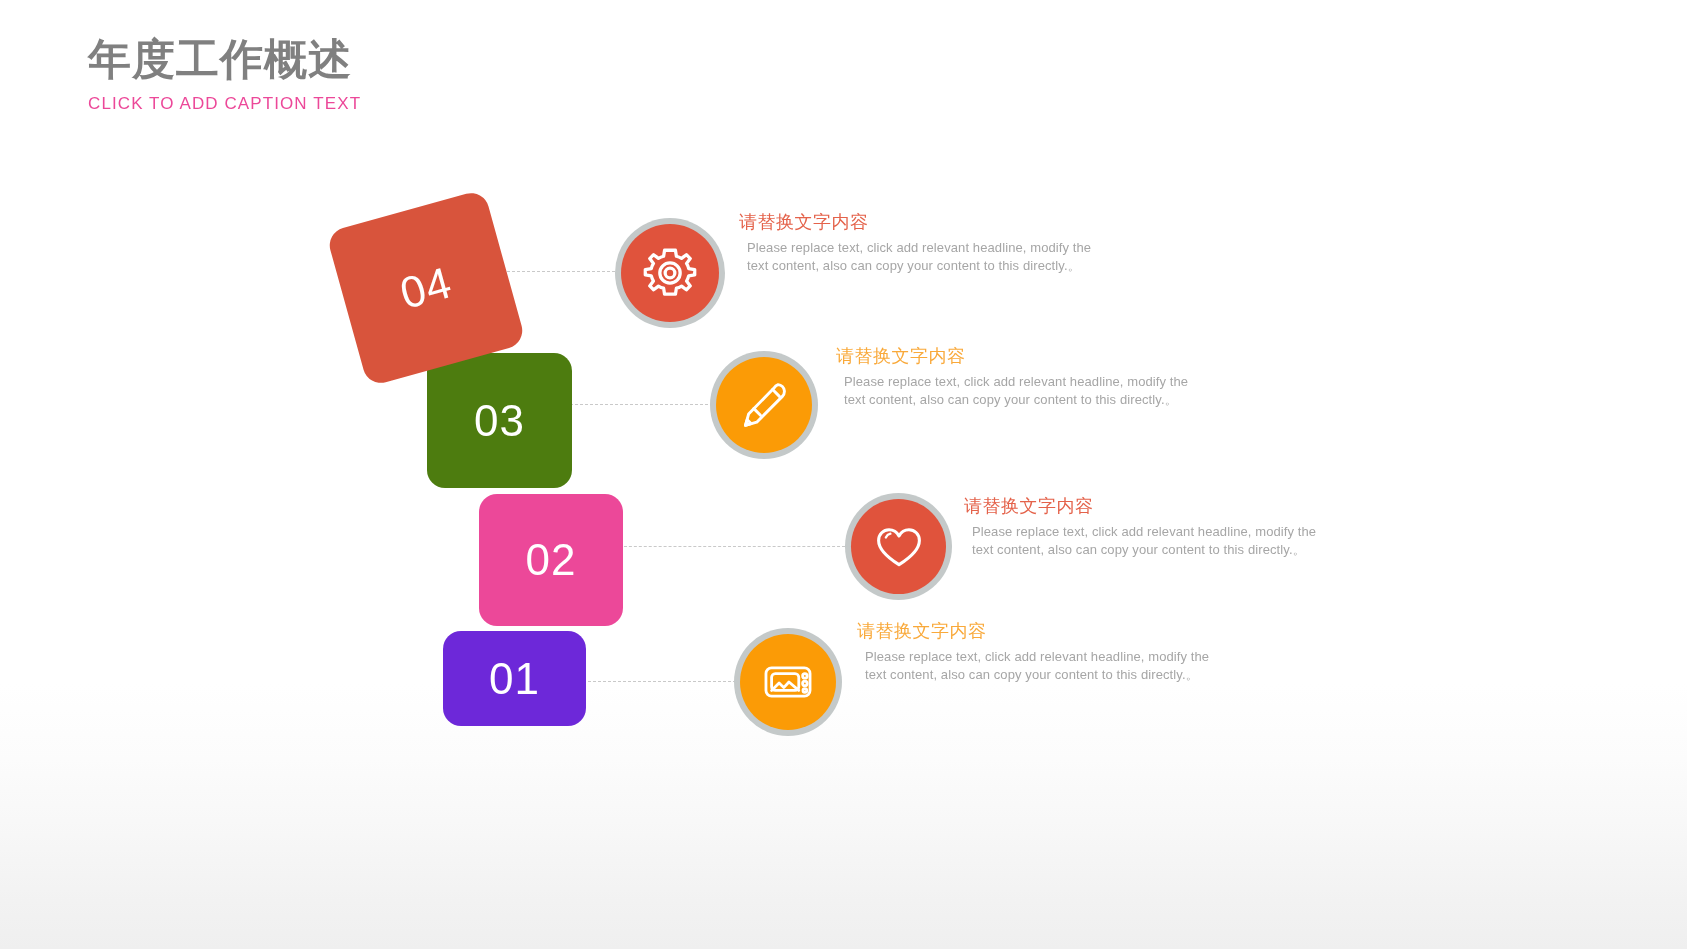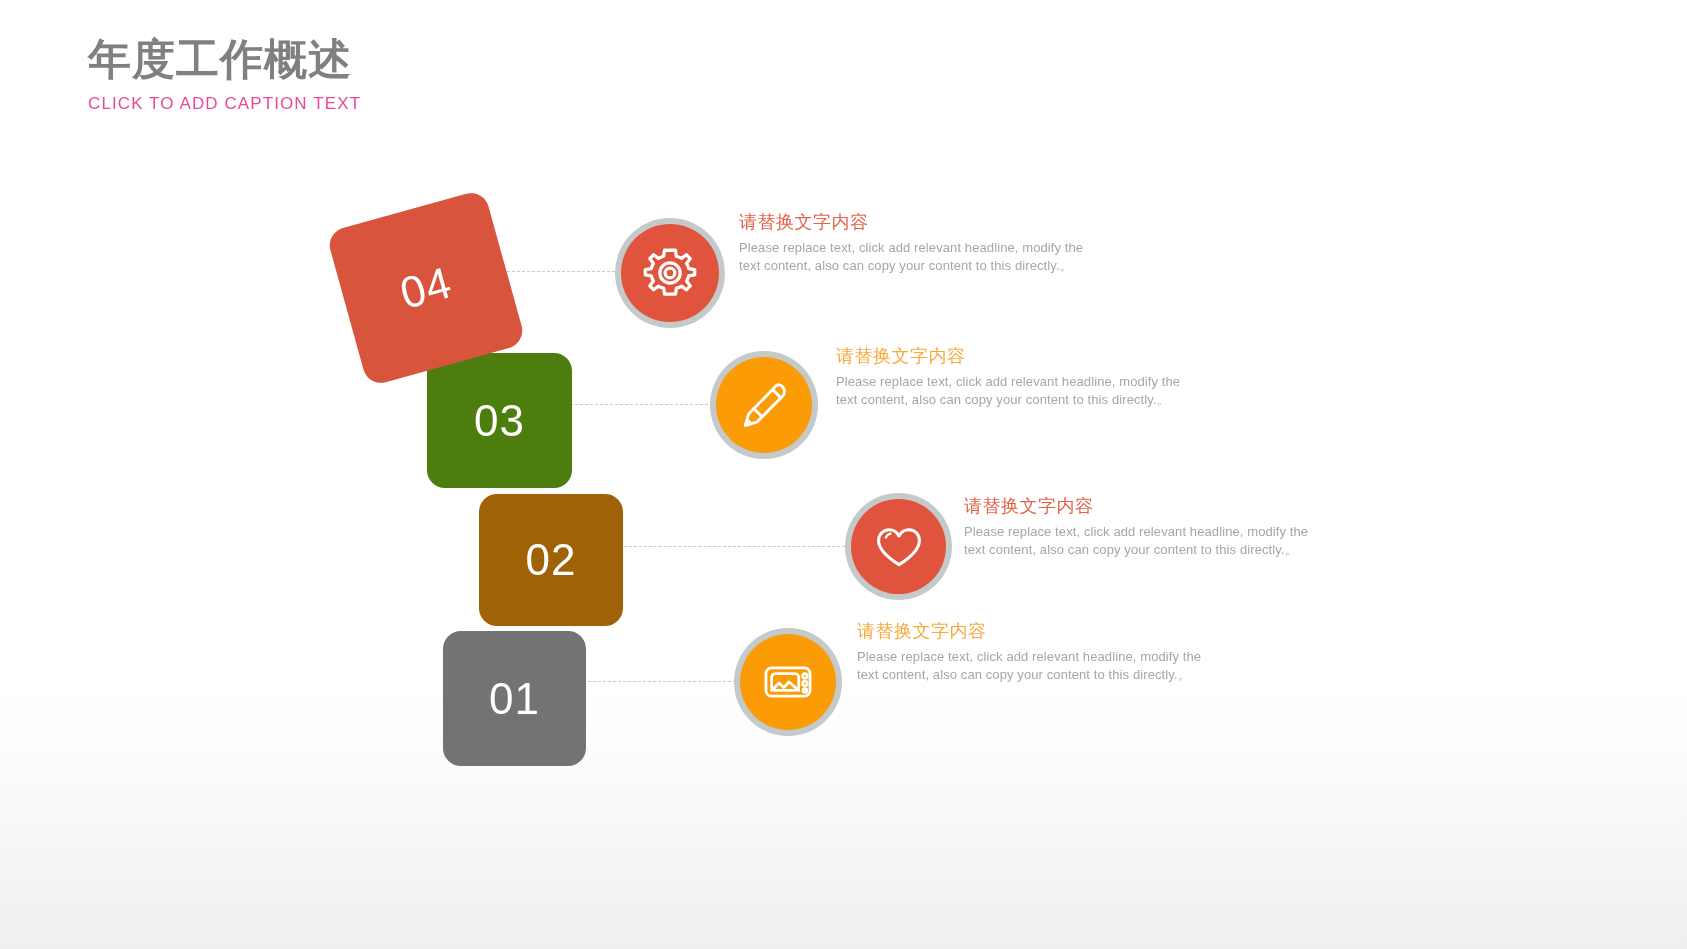--- a/index.html
+++ b/index.html
@@ -82,29 +82,29 @@
   #tile-03 {
     left: 427px; top: 353px;
     width: 145px; height: 135px;
     background: #4d7c0f;
     z-index: 3;
   }
 
   #tile-02 {
     left: 479px; top: 494px;
     width: 144px; height: 132px;
-    background: #a16207;
+    background: #ec4899;
     z-index: 2;
     justify-content: center;
   }
 
   #tile-01 {
     left: 443px; top: 631px;
-    width: 143px; height: 135px;
-    background: #737373;
+    width: 143px; height: 95px;
+    background: #6d28d9;
     z-index: 1;
   }
 
   
   .connector {
     position: absolute;
     height: 0;
     border-top: 1px dashed #c9c9c9;
     z-index: 0;
   }
@@ -150,20 +150,21 @@
     white-space: nowrap;
   }
   .heading-red { color: #e4624a; }
   .heading-orange { color: #f9a93a; }
   .block-body {
     font-size: 13px;
     line-height: 1.35;
     color: #a6a6a6;
     max-width: 350px;
     letter-spacing: 0.1px;
+    margin-left: 8px;
   }
 </style>
 </head>
 <body>
 
 <div id="header">
   <div id="page-title">年度工作概述</div>
   <div id="page-subtitle">CLICK TO ADD CAPTION TEXT</div>
 </div>
 

